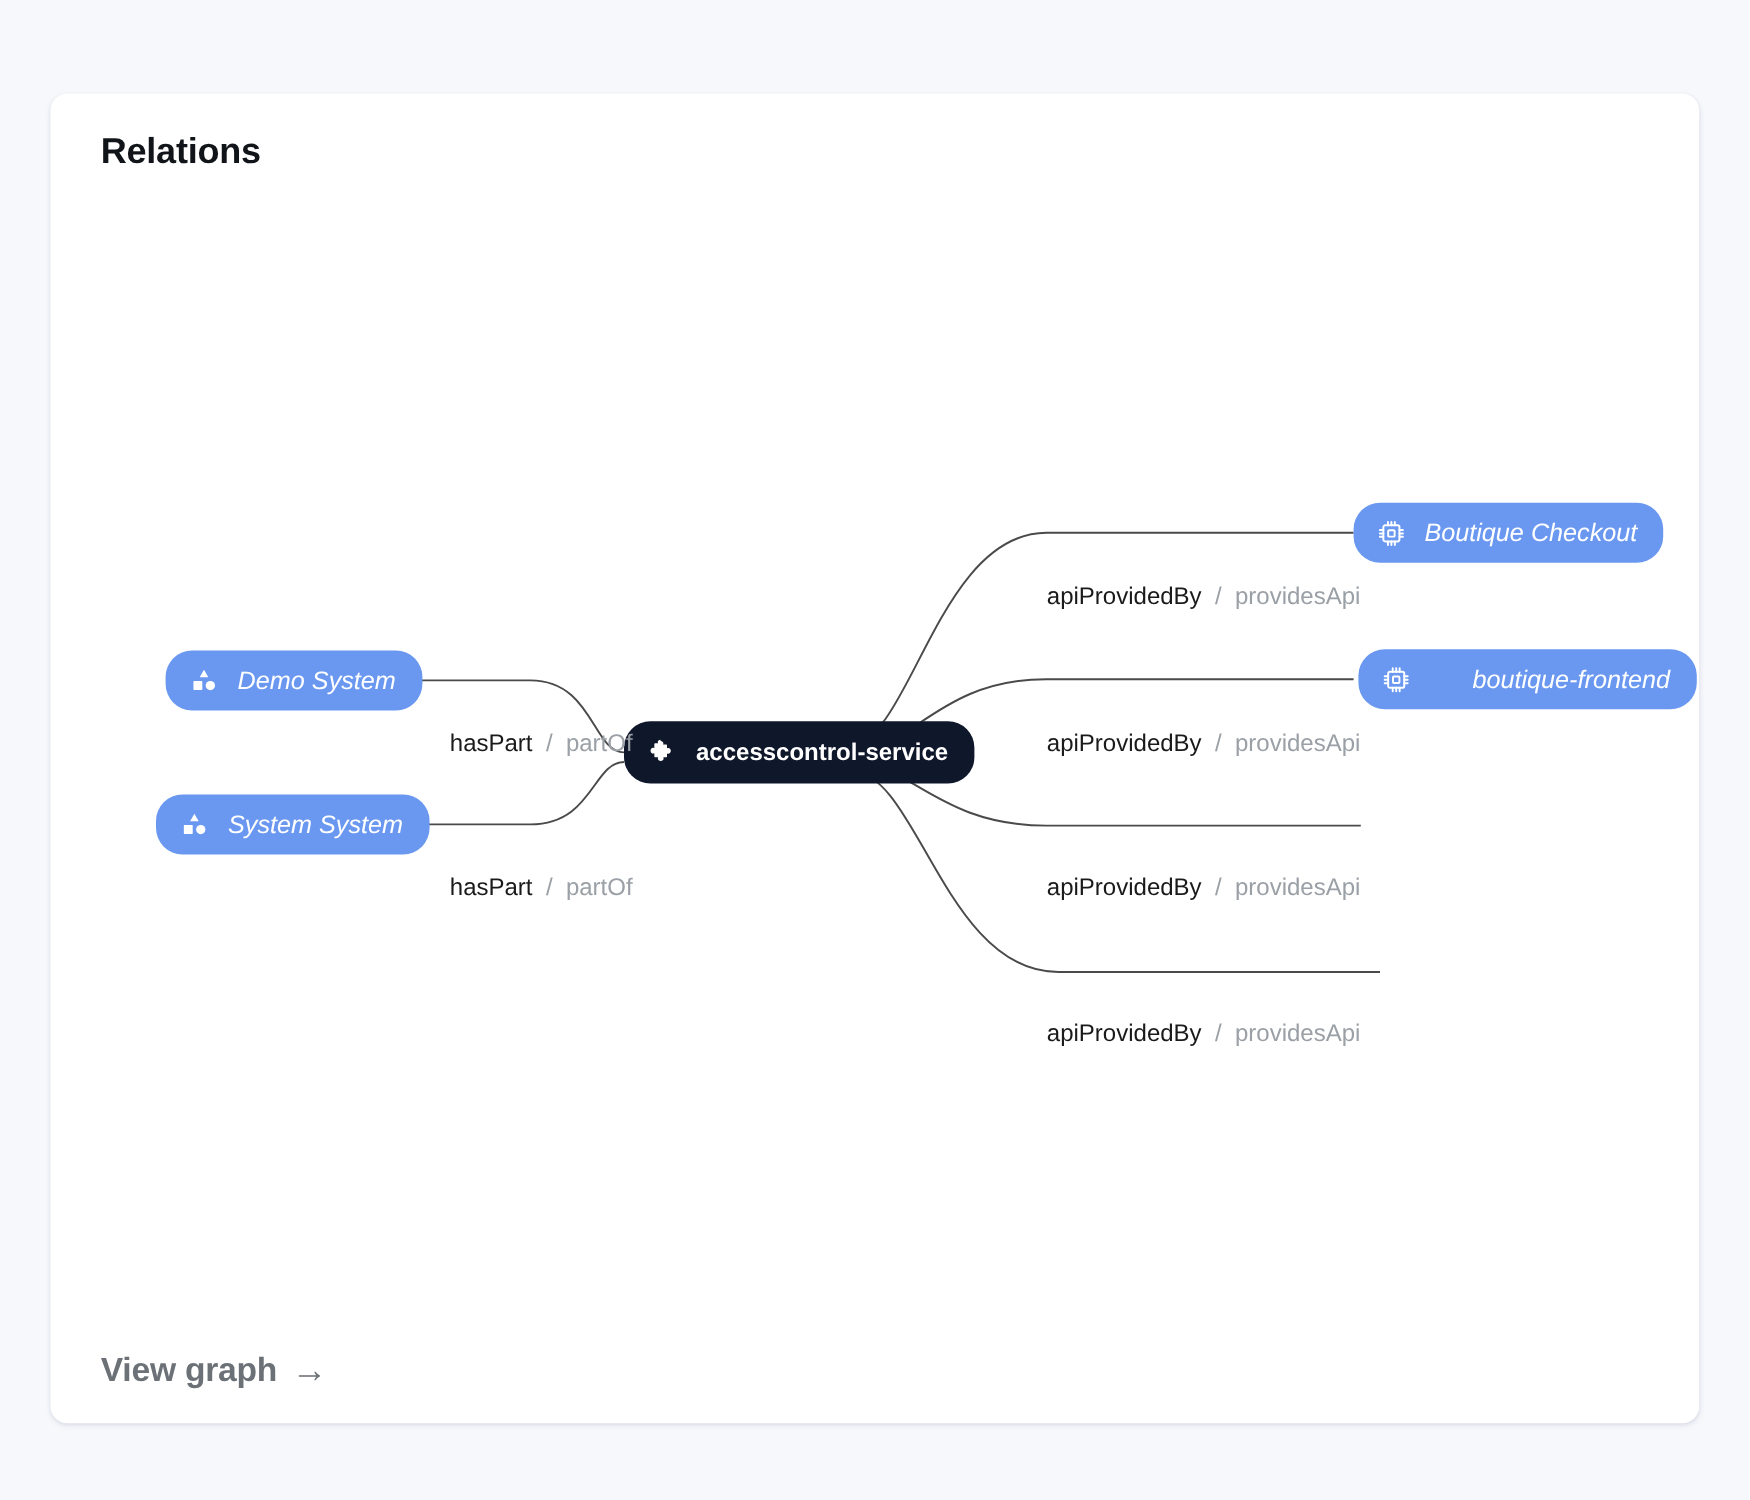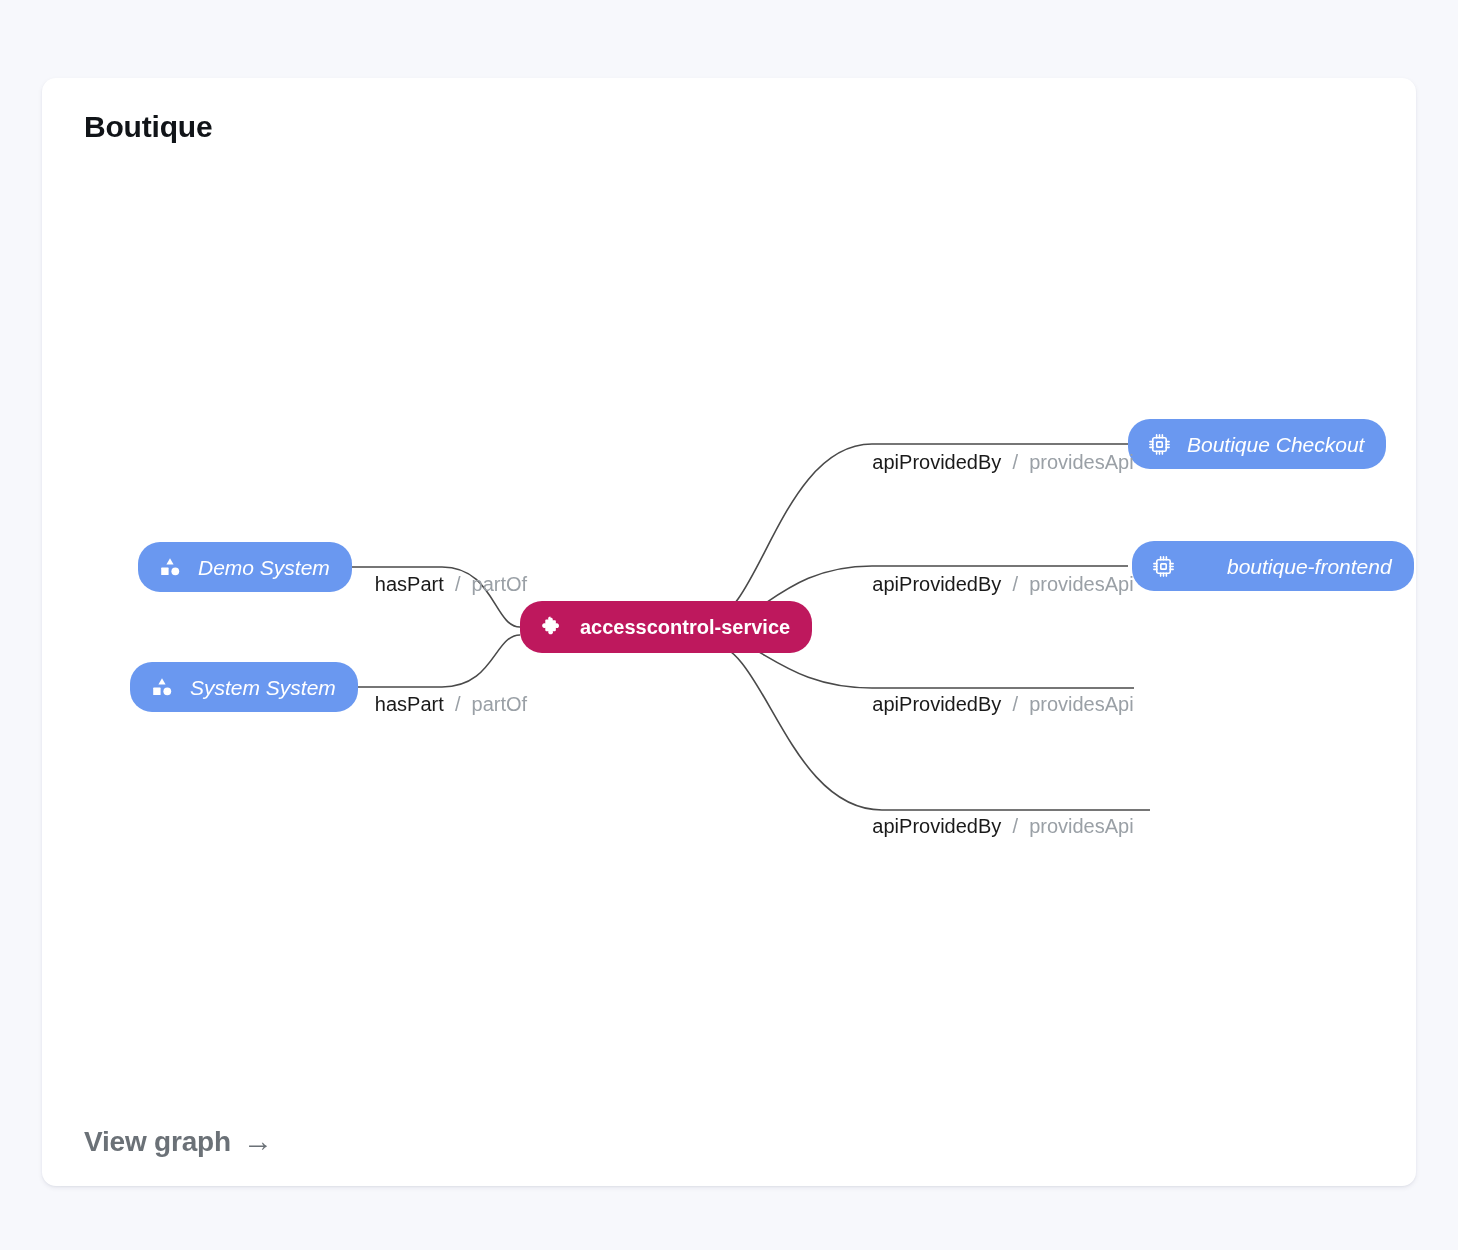--- a/index.html
+++ b/index.html
@@ -77,72 +77,73 @@
     background: #6a98f0;
     height: 50px;
     padding: 0 22px 0 20px;
   }
   .node-blue .node-label {
     margin-left: 16px;
     font-style: italic;
   }
 
   .node-orange {
-    background: #be185d;
+    background: #0f172a;
     height: 52px;
     padding: 0 22px 0 20px;
   }
   .node-orange .node-label {
     margin-left: 16px;
     font-weight: bold;
     font-size: 20px;
   }
 
   .edge-label {
     position: absolute;
     font-size: 20px;
     white-space: nowrap;
     transform: translate(-50%, -50%);
     pointer-events: none;
+    margin-top: 36px;
   }
   .edge-label .fwd {
     color: #1a1a1a;
   }
   .edge-label .sep {
     color: #9aa0a6;
   }
   .edge-label .rev {
     color: #9aa0a6;
   }
 
   .view-graph {
     position: absolute;
     left: 42px;
     bottom: 28px;
     display: flex;
-    align-items: flex-start;
+    align-items: flex-end;
     gap: 12px;
     font-size: 28px;
     font-weight: bold;
     color: #6b7177;
     cursor: pointer;
     letter-spacing: -0.2px;
   }
   .view-graph .arrow {
     font-size: 30px;
     line-height: 1;
     display: inline-block;
   }
 </style>
 </head>
 <body>
 
 <div class="card">
 
-  <div class="card-title">Boutique</div>
+  <div class="card-title">Relations</div>
 
   <div class="graph-area">
 
     <svg class="edges" viewBox="0 0 1374 1108">
       <g fill="none" stroke="#4a4a4a" stroke-width="1.6">
 
         <path d="M 258 489 L 400 489 C 452 489 452 549 478 549"></path>
 
         <path d="M 258 609 L 400 609 C 452 609 452 557 478 557"></path>
 

